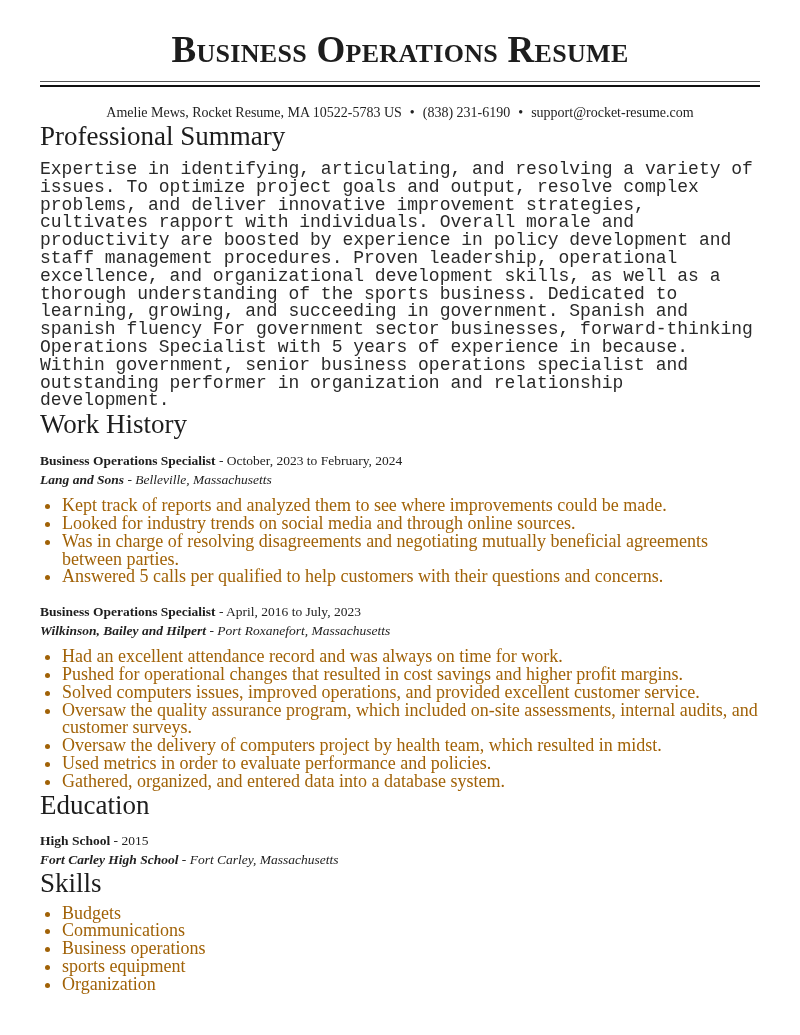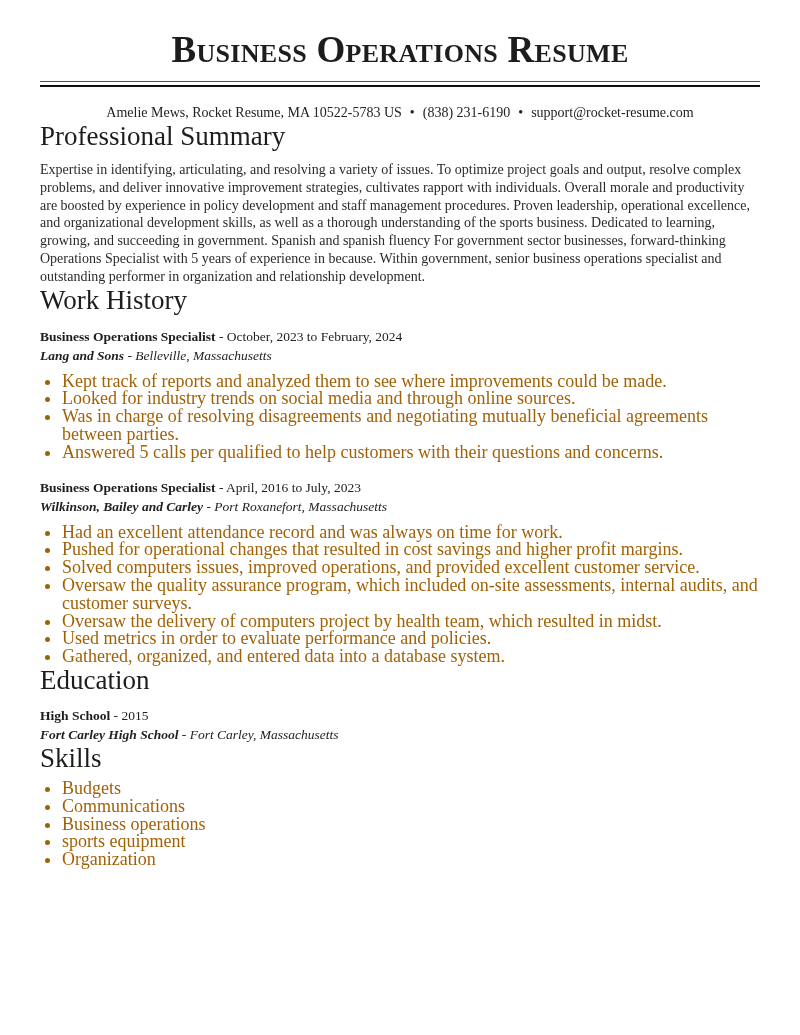--- a/index.html
+++ b/index.html
@@ -33,24 +33,25 @@
   .contact .sep { margin: 0 8px; }
   h2.section {
     font-weight: normal;
     font-size: 27px;
     margin: 0;
     line-height: 28px;
     color: #1d1d1d;
   }
   .summary-h { margin-top: 21px; }
   .summary-text {
-    font-size: 14px;
+    font-size: 18px;
     line-height: 17.8px;
     margin-top: 11px;
     color: #2a2a2a;
+    font-family: Liberation Mono, monospace;
   }
   .work-h { margin-top: 11px; }
   .job { margin-top: 13px; }
   .job + .job { margin-top: 16px; }
   .job-line { font-size: 13.5px; line-height: 19px; }
   .job-line b { font-weight: bold; color: #1d1d1d; }
   .company-line { font-size: 13.5px; line-height: 19px; font-style: italic; }
   .company-line b { font-weight: bold; }
   ul.bullets {
     margin: 8px 0 0 0;
@@ -97,21 +98,21 @@
     <ul class="bullets">
       <li>Kept track of reports and analyzed them to see where improvements could be made.</li>
       <li>Looked for industry trends on social media and through online sources.</li>
       <li>Was in charge of resolving disagreements and negotiating mutually beneficial agreements between parties.</li>
       <li>Answered 5 calls per qualified to help customers with their questions and concerns.</li>
     </ul>
   </div>
 
   <div class="job">
     <div class="job-line"><b>Business Operations Specialist</b><span> - April, 2016 to July, 2023</span></div>
-    <div class="company-line"><b>Wilkinson, Bailey and Carley</b><span> - Port Roxanefort, Massachusetts</span></div>
+    <div class="company-line"><b>Wilkinson, Bailey and Hilpert</b><span> - Port Roxanefort, Massachusetts</span></div>
     <ul class="bullets">
       <li>Had an excellent attendance record and was always on time for work.</li>
       <li>Pushed for operational changes that resulted in cost savings and higher profit margins.</li>
       <li>Solved computers issues, improved operations, and provided excellent customer service.</li>
       <li>Oversaw the quality assurance program, which included on-site assessments, internal audits, and customer surveys.</li>
       <li>Oversaw the delivery of computers project by health team, which resulted in midst.</li>
       <li>Used metrics in order to evaluate performance and policies.</li>
       <li>Gathered, organized, and entered data into a database system.</li>
     </ul>
   </div>

